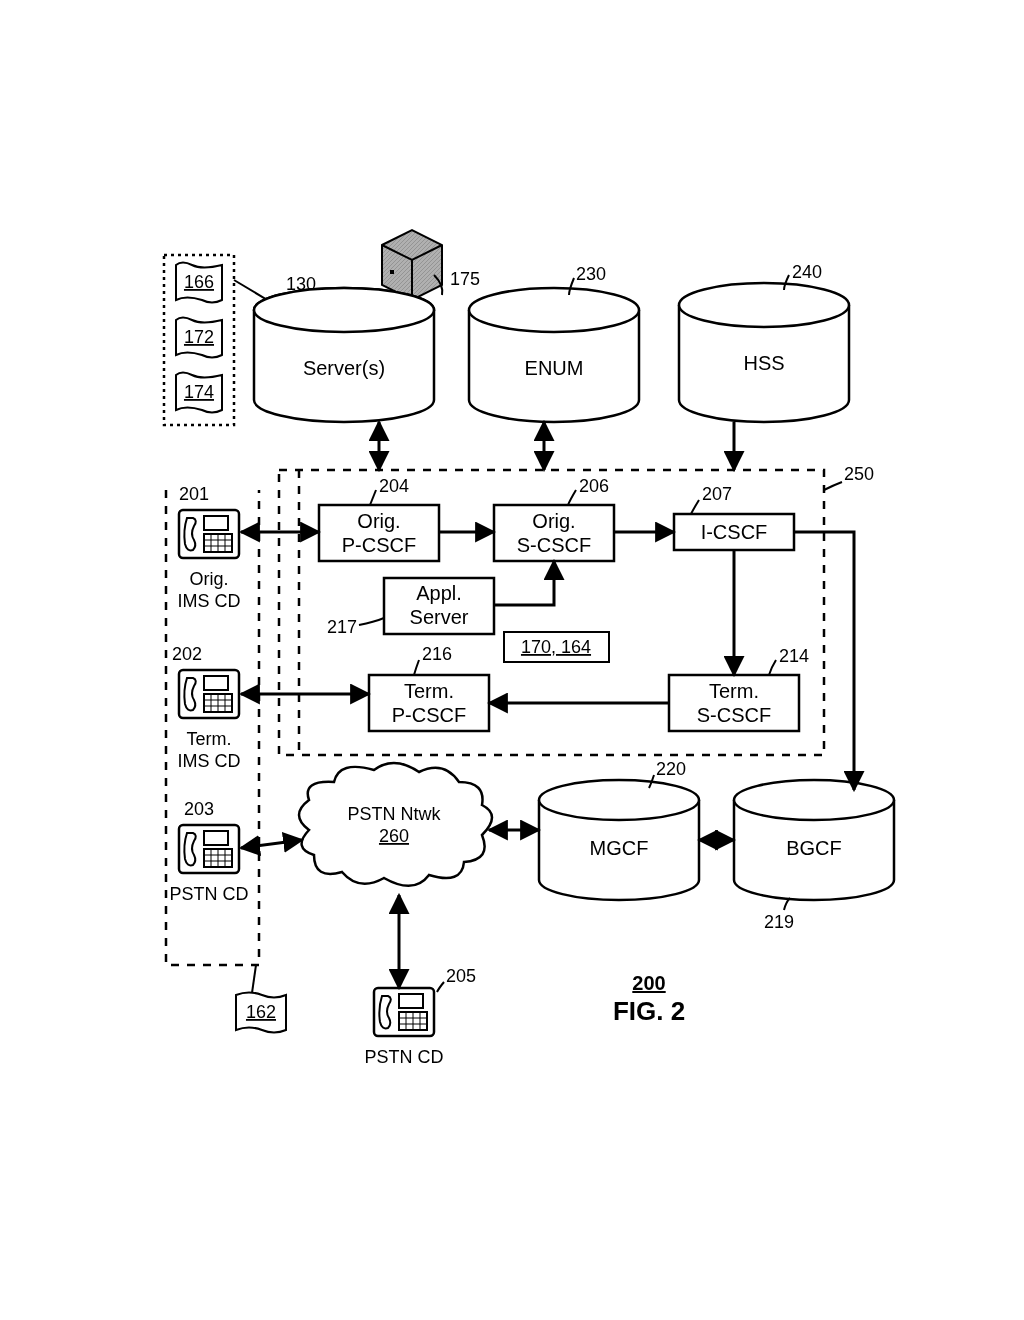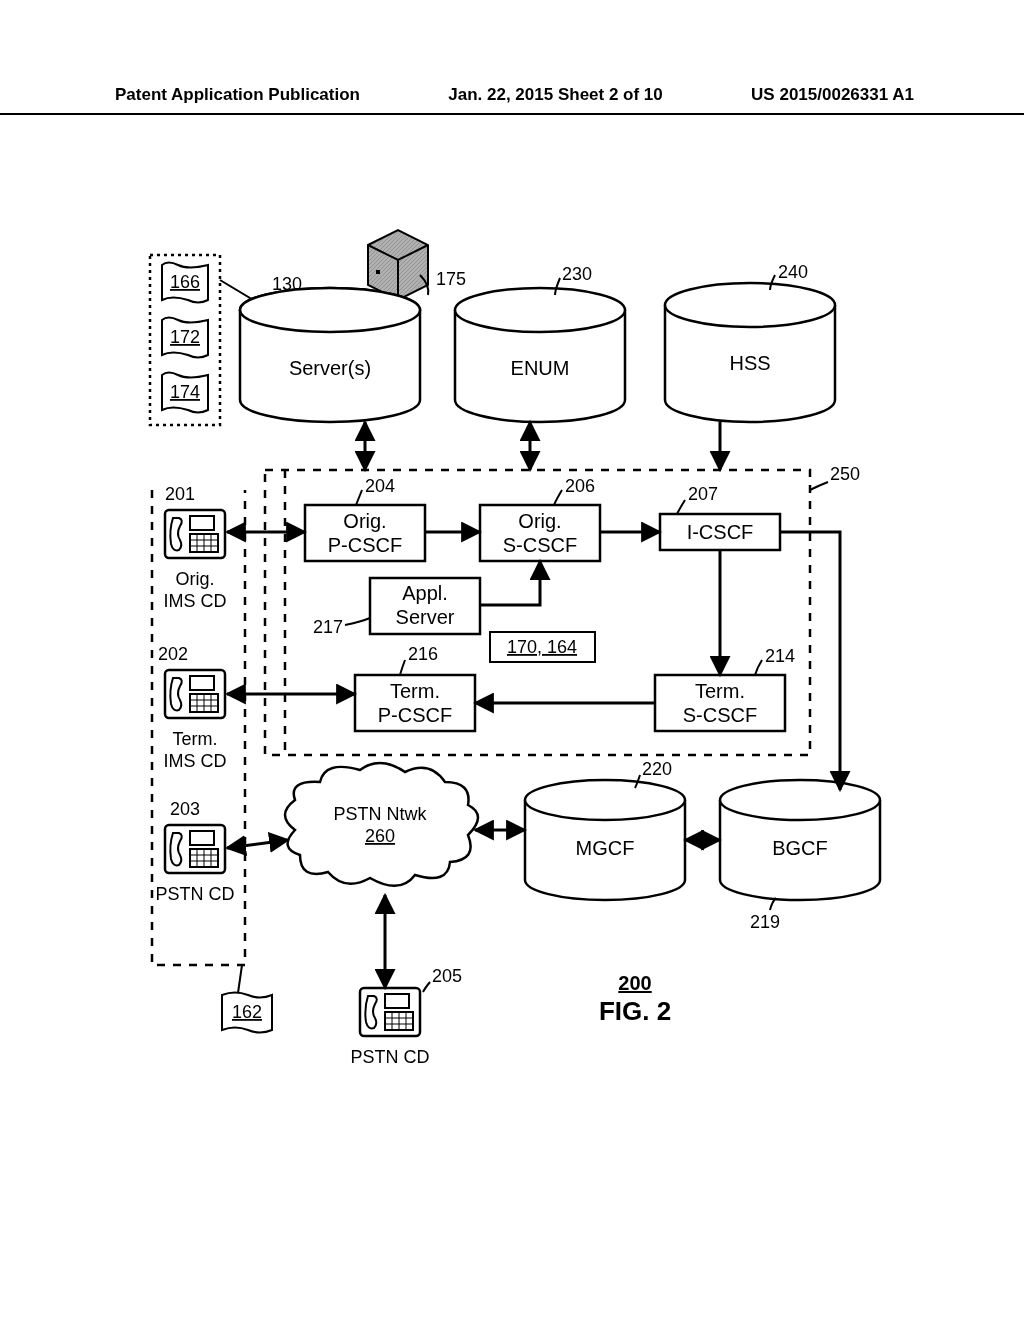--- a/index.html
+++ b/index.html
@@ -22,46 +22,41 @@
     border-bottom: 2px solid black;
     display: flex;
     justify-content: space-between;
     padding: 0 110px 8px 115px;
     font-size: 17px;
     font-weight: bold;
   }
   .svg-container {
     position: absolute;
     top: 200px;
-    left: 110px;
+    left: 124px;
     width: 780px;
     height: 900px;
   }
   .label {
     font-family: Arial, sans-serif;
     font-size: 20px;
   }
   .label-small {
     font-family: Arial, sans-serif;
     font-size: 18px;
   }
   .label-underline {
     text-decoration: underline;
   }
 </style>
 </head>
 <body>
 
 <div class="page">
 
-  <div class="header">
-    <span>Patent Application Publication</span>
-    <span>Jan. 22, 2015  Sheet 2 of 10</span>
-    <span>US 2015/0026331 A1</span>
-  </div>
 
   <div class="svg-container">
     <svg width="780" height="900" viewBox="0 0 780 900">
       <defs>
         <marker id="arrow" viewBox="0 0 10 10" refX="9" refY="5" markerWidth="7" markerHeight="7" orient="auto-start-reverse">
           <path d="M 0 0 L 10 5 L 0 10 z" fill="black"></path>
         </marker>
         <pattern id="hatch" patternUnits="userSpaceOnUse" width="4" height="4">
           <rect width="4" height="4" fill="#b0b0b0"></rect>
           <path d="M-1,1 l2,-2 M0,4 l4,-4 M3,5 l2,-2" stroke="#888" stroke-width="0.7"></path>

